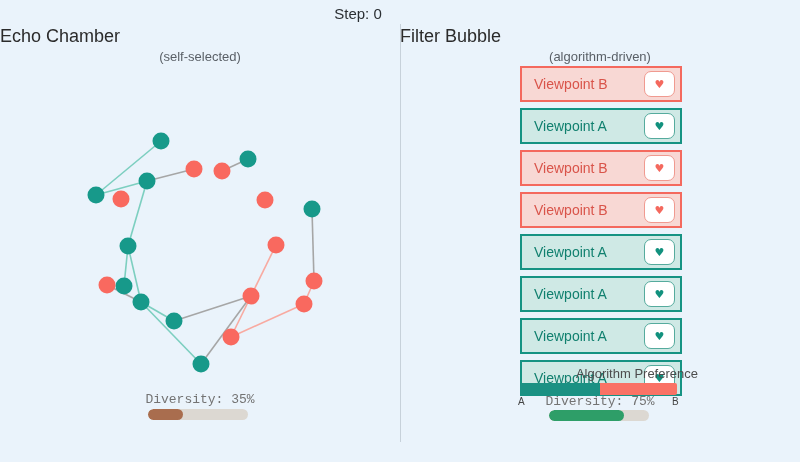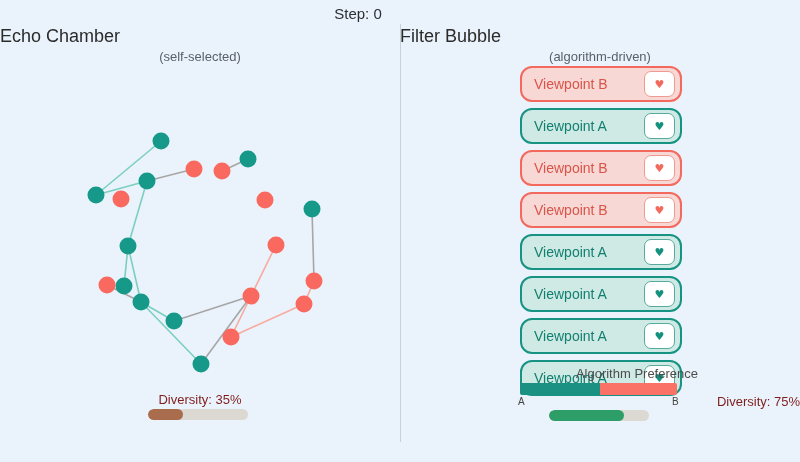--- a/index.html
+++ b/index.html
@@ -24,31 +24,31 @@
   }
   .panel-subtitle {
     position:absolute; top:49px; width:400px; text-align:center;
     font-size:13px; color:#5a6067;
   }
   .lp { left:0; } .rp { left:400px; }
   svg.network { position:absolute; left:0; top:0; }
 
   .diversity-label {
     position:absolute; width:400px; text-align:center;
-    font-size:13px; color:#7f1d1d; z-index:4;
+    font-size:13px; color:#737373; z-index:4;font-family:Liberation Mono, monospace;
   }
   .bar-track {
     position:absolute; width:100px; height:11px; border-radius:6px;
     background:#dcd8d2; z-index:4; overflow:hidden;
   }
   .bar-fill { height:100%; border-radius:6px; }
 
   .cards { position:absolute; left:520px; top:66px; width:162px; z-index:1; }
   .card {
-    height:36px; margin-bottom:6px; border-radius:12px;
+    height:36px; margin-bottom:6px; border-radius:0;
     border:2px solid; display:flex; align-items:center;
     justify-content:space-between; padding:0 5px 0 12px;
   }
   .card .card-label { font-size:14px; }
   .like-btn {
     width:31px; height:26px; border-radius:7px; background:#ffffff;
     border:1px solid; display:flex; align-items:center; justify-content:center;
     font-size:11px; line-height:1; cursor:pointer;
     font-family:"DejaVu Sans", sans-serif;
   }
@@ -177,17 +177,17 @@
     </div>
 
   <div class="alg-label">Algorithm Preference</div>
   <div class="split-bar">
     <div class="split-seg" id="seg-a" style="width: 51%; background: rgb(27, 145, 131);"></div>
     <div class="split-seg" id="seg-b" style="width: 49%; background: rgb(250, 114, 101);"></div>
   </div>
   <div class="ab-label ab-a">A</div>
   <div class="ab-label ab-b">B</div>
 
-  <div class="diversity-label rp" style="top:394px;text-align:right;">Diversity: 75%</div>
+  <div class="diversity-label rp" style="top:394px;">Diversity: 75%</div>
   <div class="bar-track" style="left:549px; top:410px;">
     <div class="bar-fill" id="filter-fill" style="width: 75%; background: rgb(46, 158, 104);"></div>
   </div>
 </div>
 
 </body></html>

